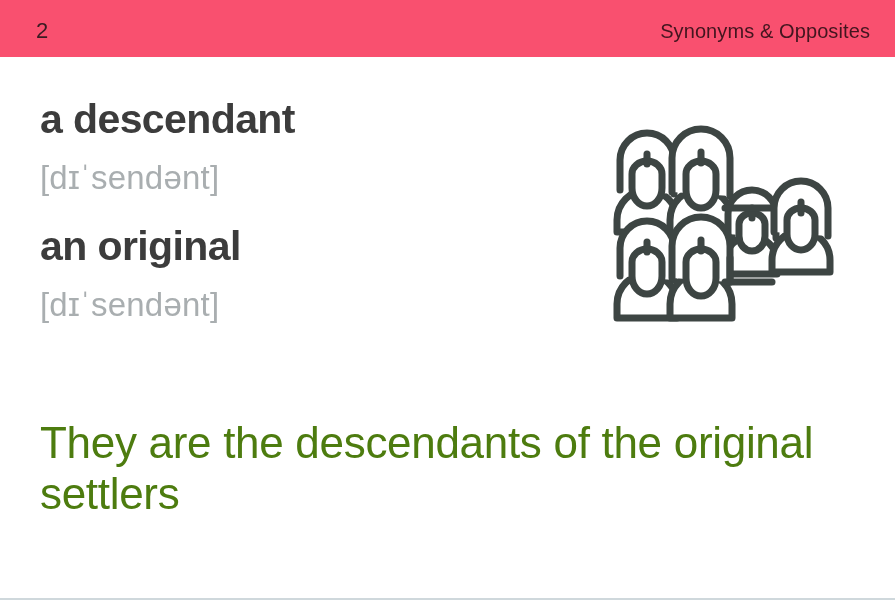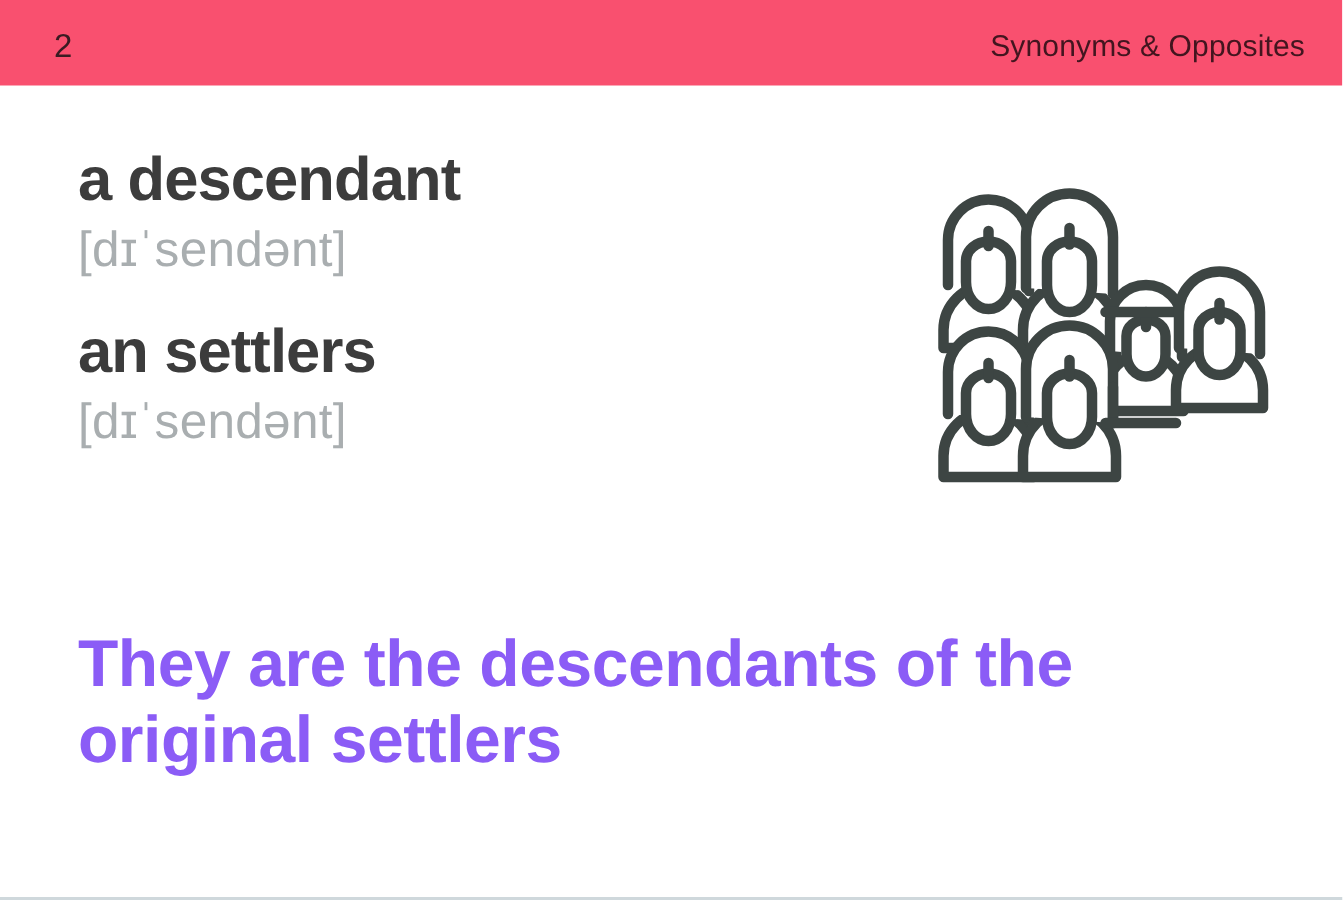--- a/index.html
+++ b/index.html
@@ -50,21 +50,21 @@
     color: #43151f;
     letter-spacing: 0.1px;
     line-height: 1;
     padding-top: 4px;
   }
 
   
   #card-body {
     position: absolute;
     top: 57px;
-    left: 12px;
+    left: 0;
     width: 779px;
     height: 543px;
   }
 
   #entries {
     position: absolute;
     top: 40px;
     left: 40px;
     width: 560px;
   }
@@ -80,33 +80,33 @@
     line-height: 1.12;
     white-space: nowrap;
   }
 
   .phonetic {
     font-size: 33px;
     font-weight: 300;
     color: #a9aeb0;
     letter-spacing: 0.2px;
     line-height: 1.25;
-    margin-top: 2px;
+    margin-top: 14px;
     white-space: nowrap;
   }
 
   
   #example-sentence {
     position: absolute;
     top: 360px;
     left: 40px;
     width: 830px;
     font-size: 44px;
-    font-weight: 700;
-    color: #8b5cf6;
+    font-weight: 400;
+    color: #4d7c0f;
     line-height: 1.16;
     letter-spacing: -0.3px;
   }
 
   
   #illustration {
     position: absolute;
     top: 65px;
     left: 612px;
     width: 222px;
@@ -127,21 +127,21 @@
   <div id="card-body">
 
     <div id="entries">
 
       <div class="entry">
         <div class="headword">a descendant</div>
         <div class="phonetic">[dɪˈsendənt]</div>
       </div>
 
       <div class="entry">
-        <div class="headword">an settlers</div>
+        <div class="headword">an original</div>
         <div class="phonetic">[dɪˈsendənt]</div>
       </div>
 
     </div>
 
     <div id="example-sentence">They are the descendants of the original settlers</div>
 
     <div id="illustration">
       <svg viewBox="0 0 222 200" xmlns="http://www.w3.org/2000/svg" fill="none" stroke="#3d4543" stroke-width="7" stroke-linecap="round" stroke-linejoin="round">
 

